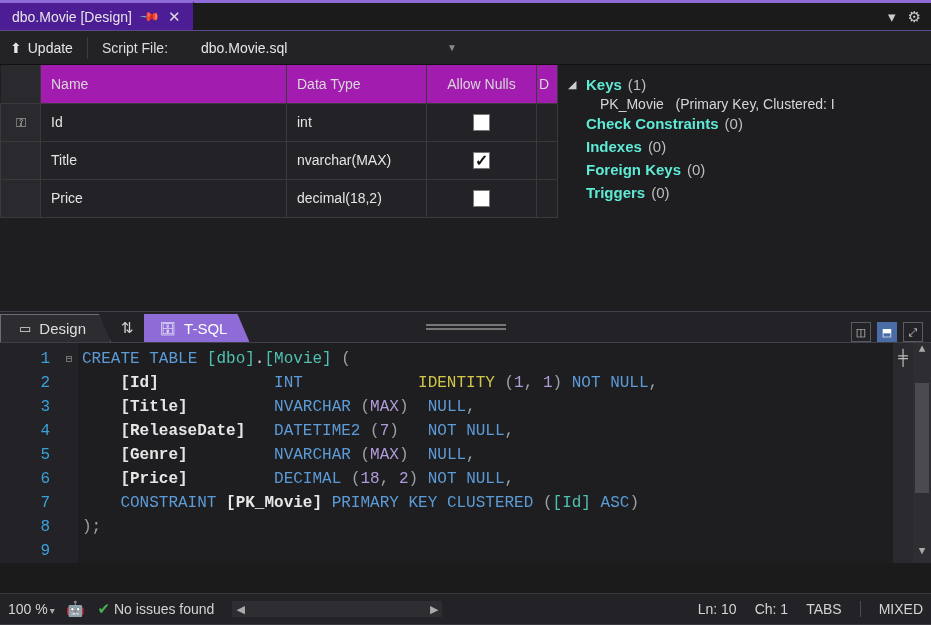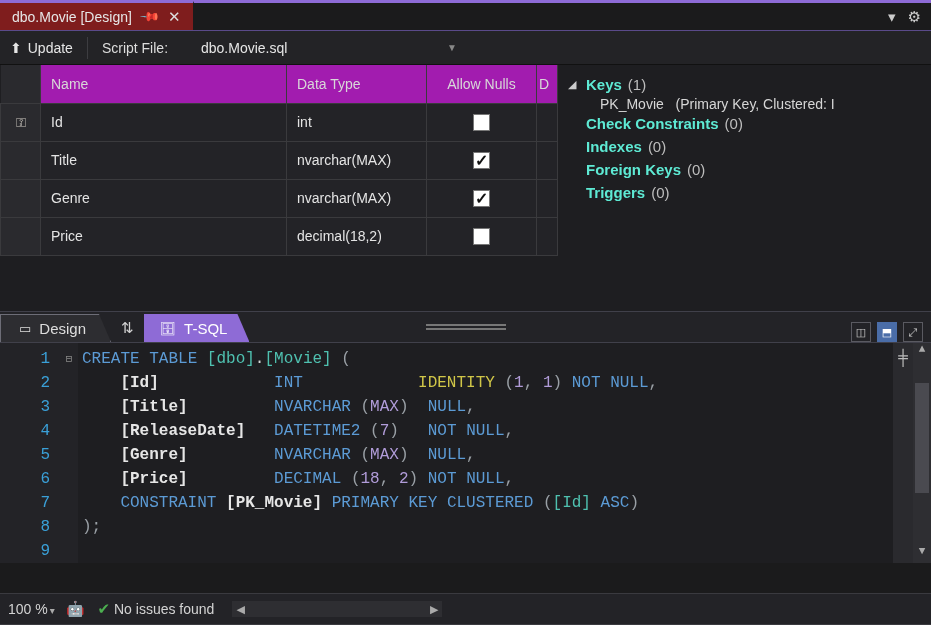--- a/index.html
+++ b/index.html
@@ -22,21 +22,21 @@
     display: flex;
     align-items: stretch;
     position: relative;
   }
   .doc-tab {
     padding: 0 12px;
     display: flex;
     align-items: center;
     gap: 10px;
     border-right: 1px solid #1b1b1c;
-    background: #7f1d1d;
+    background: #4c1d95;
     border-top: 2px solid #8e6bd6;
     margin-top: -2px;
   }
   .doc-tab .pin { font-size: 13px; color: #bbb; transform: rotate(45deg); }
   .doc-tab .close { font-size: 15px; color: #ddd; }
   .tabstrip-right {
     margin-left: auto;
     display:flex; align-items:center; gap:12px; padding:0 10px;
     color:#ccc; font-size:15px;
   }
@@ -266,27 +266,20 @@
       </tr>
       <tr>
         <td class="rowhdr"></td>
         <td>Title</td>
         <td>nvarchar(MAX)</td>
         <td class="nullcell"><span class="chk checked"></span></td>
         <td></td>
       </tr>
       <tr>
         <td class="rowhdr"></td>
-        <td>Genre</td>
-        <td>nvarchar(MAX)</td>
-        <td class="nullcell"><span class="chk checked"></span></td>
-        <td></td>
-      </tr>
-      <tr>
-        <td class="rowhdr"></td>
         <td>Price</td>
         <td>decimal(18,2)</td>
         <td class="nullcell"><span class="chk"></span></td>
         <td></td>
       </tr>
     </tbody>
       </table>
   </div>
 
   <div class="tree-area">
@@ -376,13 +369,20 @@
 </div>
 
 <div class="status">
   <span><span>100 %</span><span class="dd">▾</span></span>
   <span class="copilot">🤖</span>
   <span><span class="ok">✔</span><span>No issues found</span></span>
   <div class="hscroll">
     <span class="h-arrow">◀</span>
     <span class="h-arrow">▶</span>
   </div>
+  <div class="right">
+    <span><span>Ln:</span> <span>10</span></span>
+    <span><span>Ch:</span> <span>1</span></span>
+    <span>TABS</span>
+    <div class="rsep"></div>
+    <span>MIXED</span>
+  </div>
 </div>
 
 </body></html>

